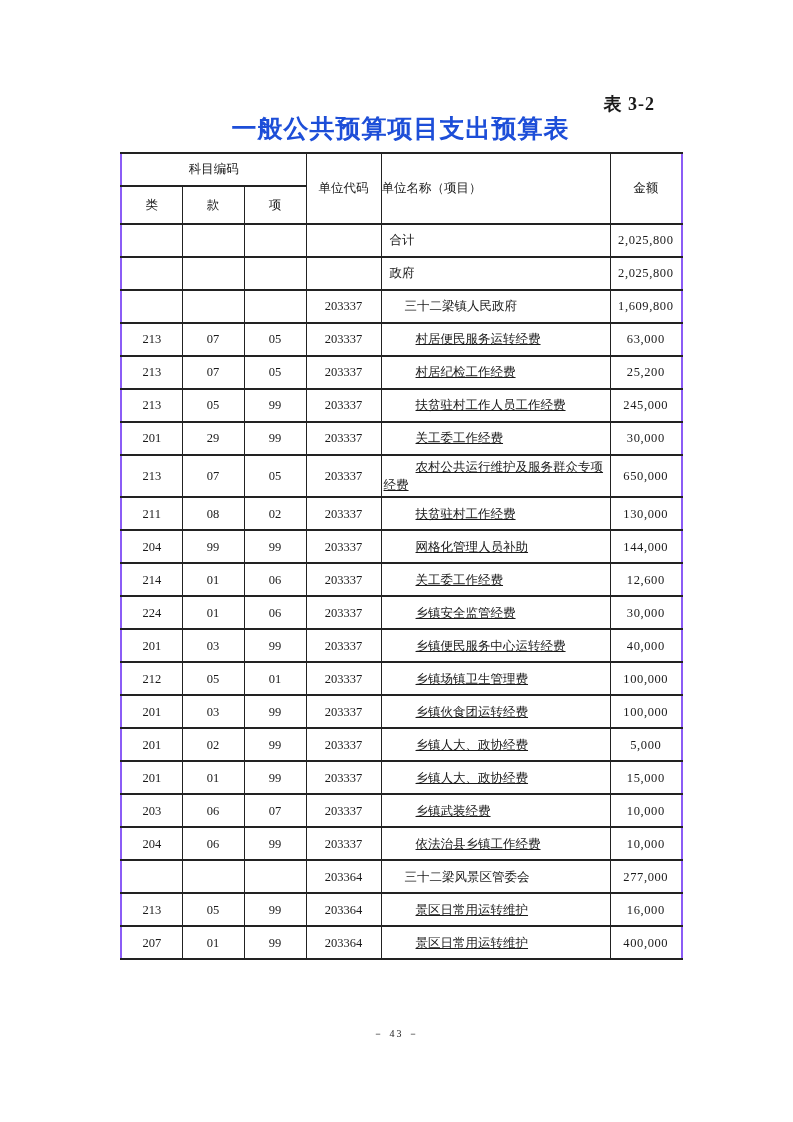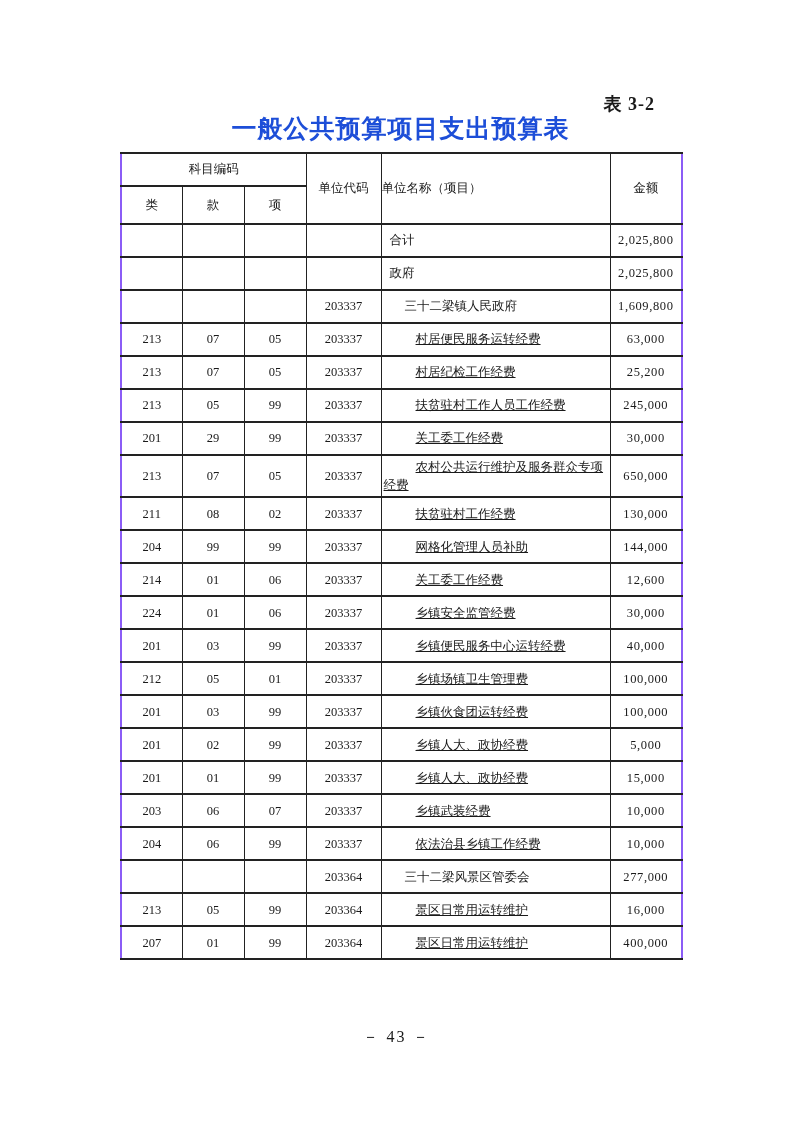--- a/index.html
+++ b/index.html
@@ -81,21 +81,21 @@
   .indent-0 { text-indent: 6px; }
   .indent-1 { text-indent: 21px; margin-top: 40px; }
   .indent-2 { text-indent: 32px; text-decoration: underline; }
   .c-amt { letter-spacing: 0.6px; }
   .page-footer {
     position: absolute;
     top: 1027px;
     left: 0;
     width: 100%;
     text-align: center;
-    font-size: 16px;
+    font-size: 10px;
     letter-spacing: 2px;
     white-space: pre;
   }
 </style>
 </head>
 <body>
 
 <div class="page">
 
   <div class="table-tag">表 3-2</div>

